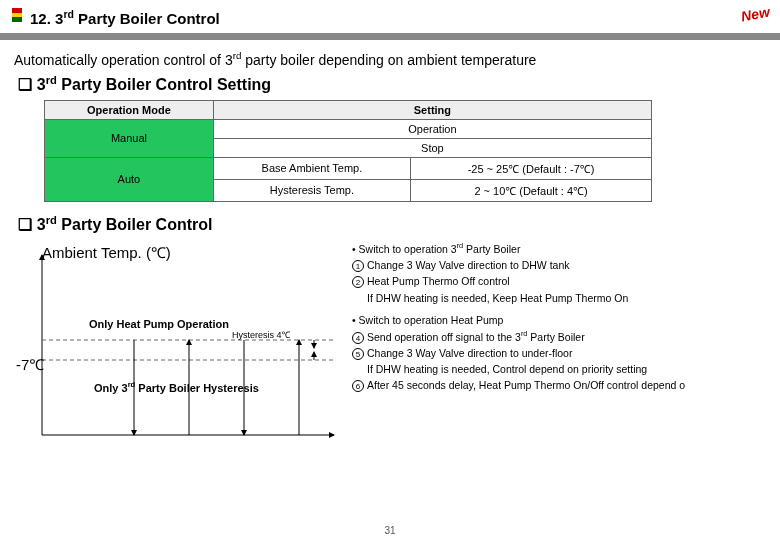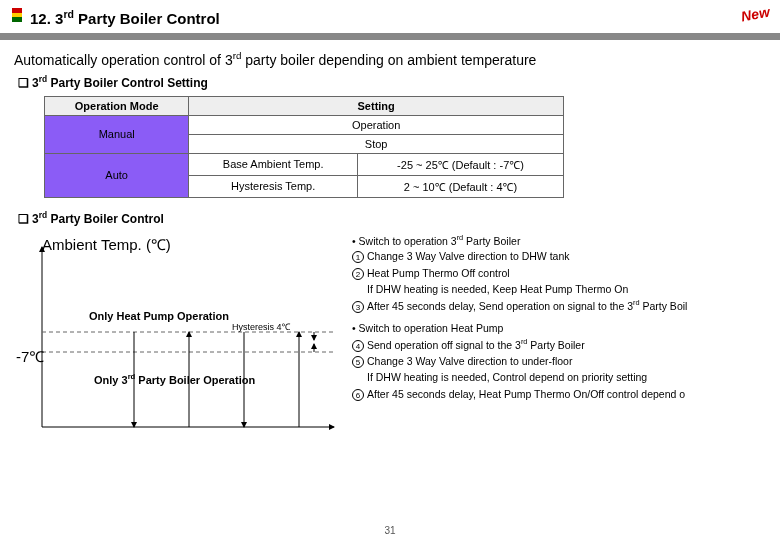--- a/index.html
+++ b/index.html
@@ -6,25 +6,25 @@
   body { font-family: Arial, sans-serif; font-size: 11px; color: #000; background: #fff; width: 780px; height: 540px; overflow: hidden; position: relative; }
   .header { display: flex; padding: 8px 12px 4px 12px; position: relative; }
   .logo { width: 10px; height: 14px; margin-right: 8px; display: flex; flex-direction: column; }
   .logo div { flex: 1; }
   .title { font-size: 15px; font-weight: bold; }
   .sup { font-size: 0.7em; vertical-align: super; }
   .new-stamp { position: absolute; right: 10px; top: 6px; color: #c00; font-weight: bold; font-size: 14px; font-style: italic; transform: rotate(-10deg); }
   .hr-thick { height: 7px; background: #888; margin: 2px 0 10px 0; }
   .content { padding: 0 14px; }
   .intro { font-size: 14px; margin-bottom: 2px; }
-  .sect { font-size: 12px; font-weight: bold; margin: 6px 0 6px 4px; }
-  table { border-collapse: collapse; width: 520px; margin-left: 30px; margin-bottom: 12px; }
+  .sect { font-size: 16px; font-weight: bold; margin: 6px 0 6px 4px; }
+  table { border-collapse: collapse; width: 608px; margin-left: 30px; margin-bottom: 12px; }
   th, td { border: 1px solid #666; padding: 3px 8px; font-size: 11px; text-align: center; }
   th { background: #eee; font-weight: bold; }
-  td.rh { background: #8b5cf6; }
+  td.rh { background: #22c55e; }
   .lower { display: flex; gap: 8px; margin-top: 4px; }
   .diagram { position: relative; width: 330px; height: 210px; flex-shrink: 0; }
   svg { position: absolute; left: 0; top: 0; }
   .dlabel { position: absolute; font-size: 15px; }
   .notes { flex: 1; font-size: 10.5px; line-height: 1.55; }
   .circ { display: inline-block; width: 12px; height: 12px; border: 1px solid #000; border-radius: 50%; font-size: 8px; text-align: center; line-height: 11px; margin-right: 3px; }
   .pagenum { position: absolute; bottom: 4px; left: 50%; transform: translateX(-50%); font-size: 10px; color: #555; }
 </style>
 </head>
 <body>
@@ -96,31 +96,30 @@
         <line x1="175" y1="195" x2="175" y2="100" stroke="#000" stroke-width="1" marker-end="url(#ah)"></line>
         <line x1="230" y1="100" x2="230" y2="195" stroke="#000" stroke-width="1" marker-end="url(#ah)"></line>
         <line x1="285" y1="195" x2="285" y2="100" stroke="#000" stroke-width="1" marker-end="url(#ah)"></line>
         <line x1="300" y1="100" x2="300" y2="108" stroke="#000" marker-end="url(#ah)"></line>
         <line x1="300" y1="120" x2="300" y2="112" stroke="#000" marker-end="url(#ah)"></line>
       </svg>
       <div class="dlabel" style="left:28px;top:2px">Ambient Temp. (℃)</div>
       <div class="dlabel" style="left:75px;top:78px;font-weight:bold;font-size:11px">Only Heat Pump Operation</div>
       <div class="dlabel" style="left:218px;top:88px;font-size:9px">Hysteresis 4℃</div>
       <div class="dlabel" style="left:80px;top:140px;font-weight:bold;font-size:11px">
-        <span>Only 3</span><span class="sup">rd</span><span> Party Boiler Operation</span>
+        <span>Only 3</span><span class="sup">rd</span><span> Party Boiler Hysteresis</span>
       </div>
       <div class="dlabel" style="left:2px;top:114px">-7℃</div>
     </div>
 
     <div class="notes">
       <div><span>• Switch to operation 3</span><span class="sup">rd</span><span> Party Boiler</span></div>
       <div><span class="circ">1</span><span>Change 3 Way Valve direction to DHW tank</span></div>
       <div><span class="circ">2</span><span>Heat Pump Thermo Off control</span></div>
       <div style="padding-left:15px">If DHW heating is needed, Keep Heat Pump Thermo On</div>
-      <div><span class="circ">3</span><span>After 45 seconds delay, Send operation on signal to the 3</span><span class="sup">rd</span><span> Party Boil</span></div>
       <div style="margin-top:6px">• Switch to operation Heat Pump</div>
       <div><span class="circ">4</span><span>Send operation off signal to the 3</span><span class="sup">rd</span><span> Party Boiler</span></div>
       <div><span class="circ">5</span><span>Change 3 Way Valve direction to under-floor</span></div>
       <div style="padding-left:15px">If DHW heating is needed, Control depend on priority setting</div>
       <div><span class="circ">6</span><span>After 45 seconds delay, Heat Pump Thermo On/Off control depend o</span></div>
     </div>
   </div>
 </div>
 
 <div class="pagenum">31</div>

